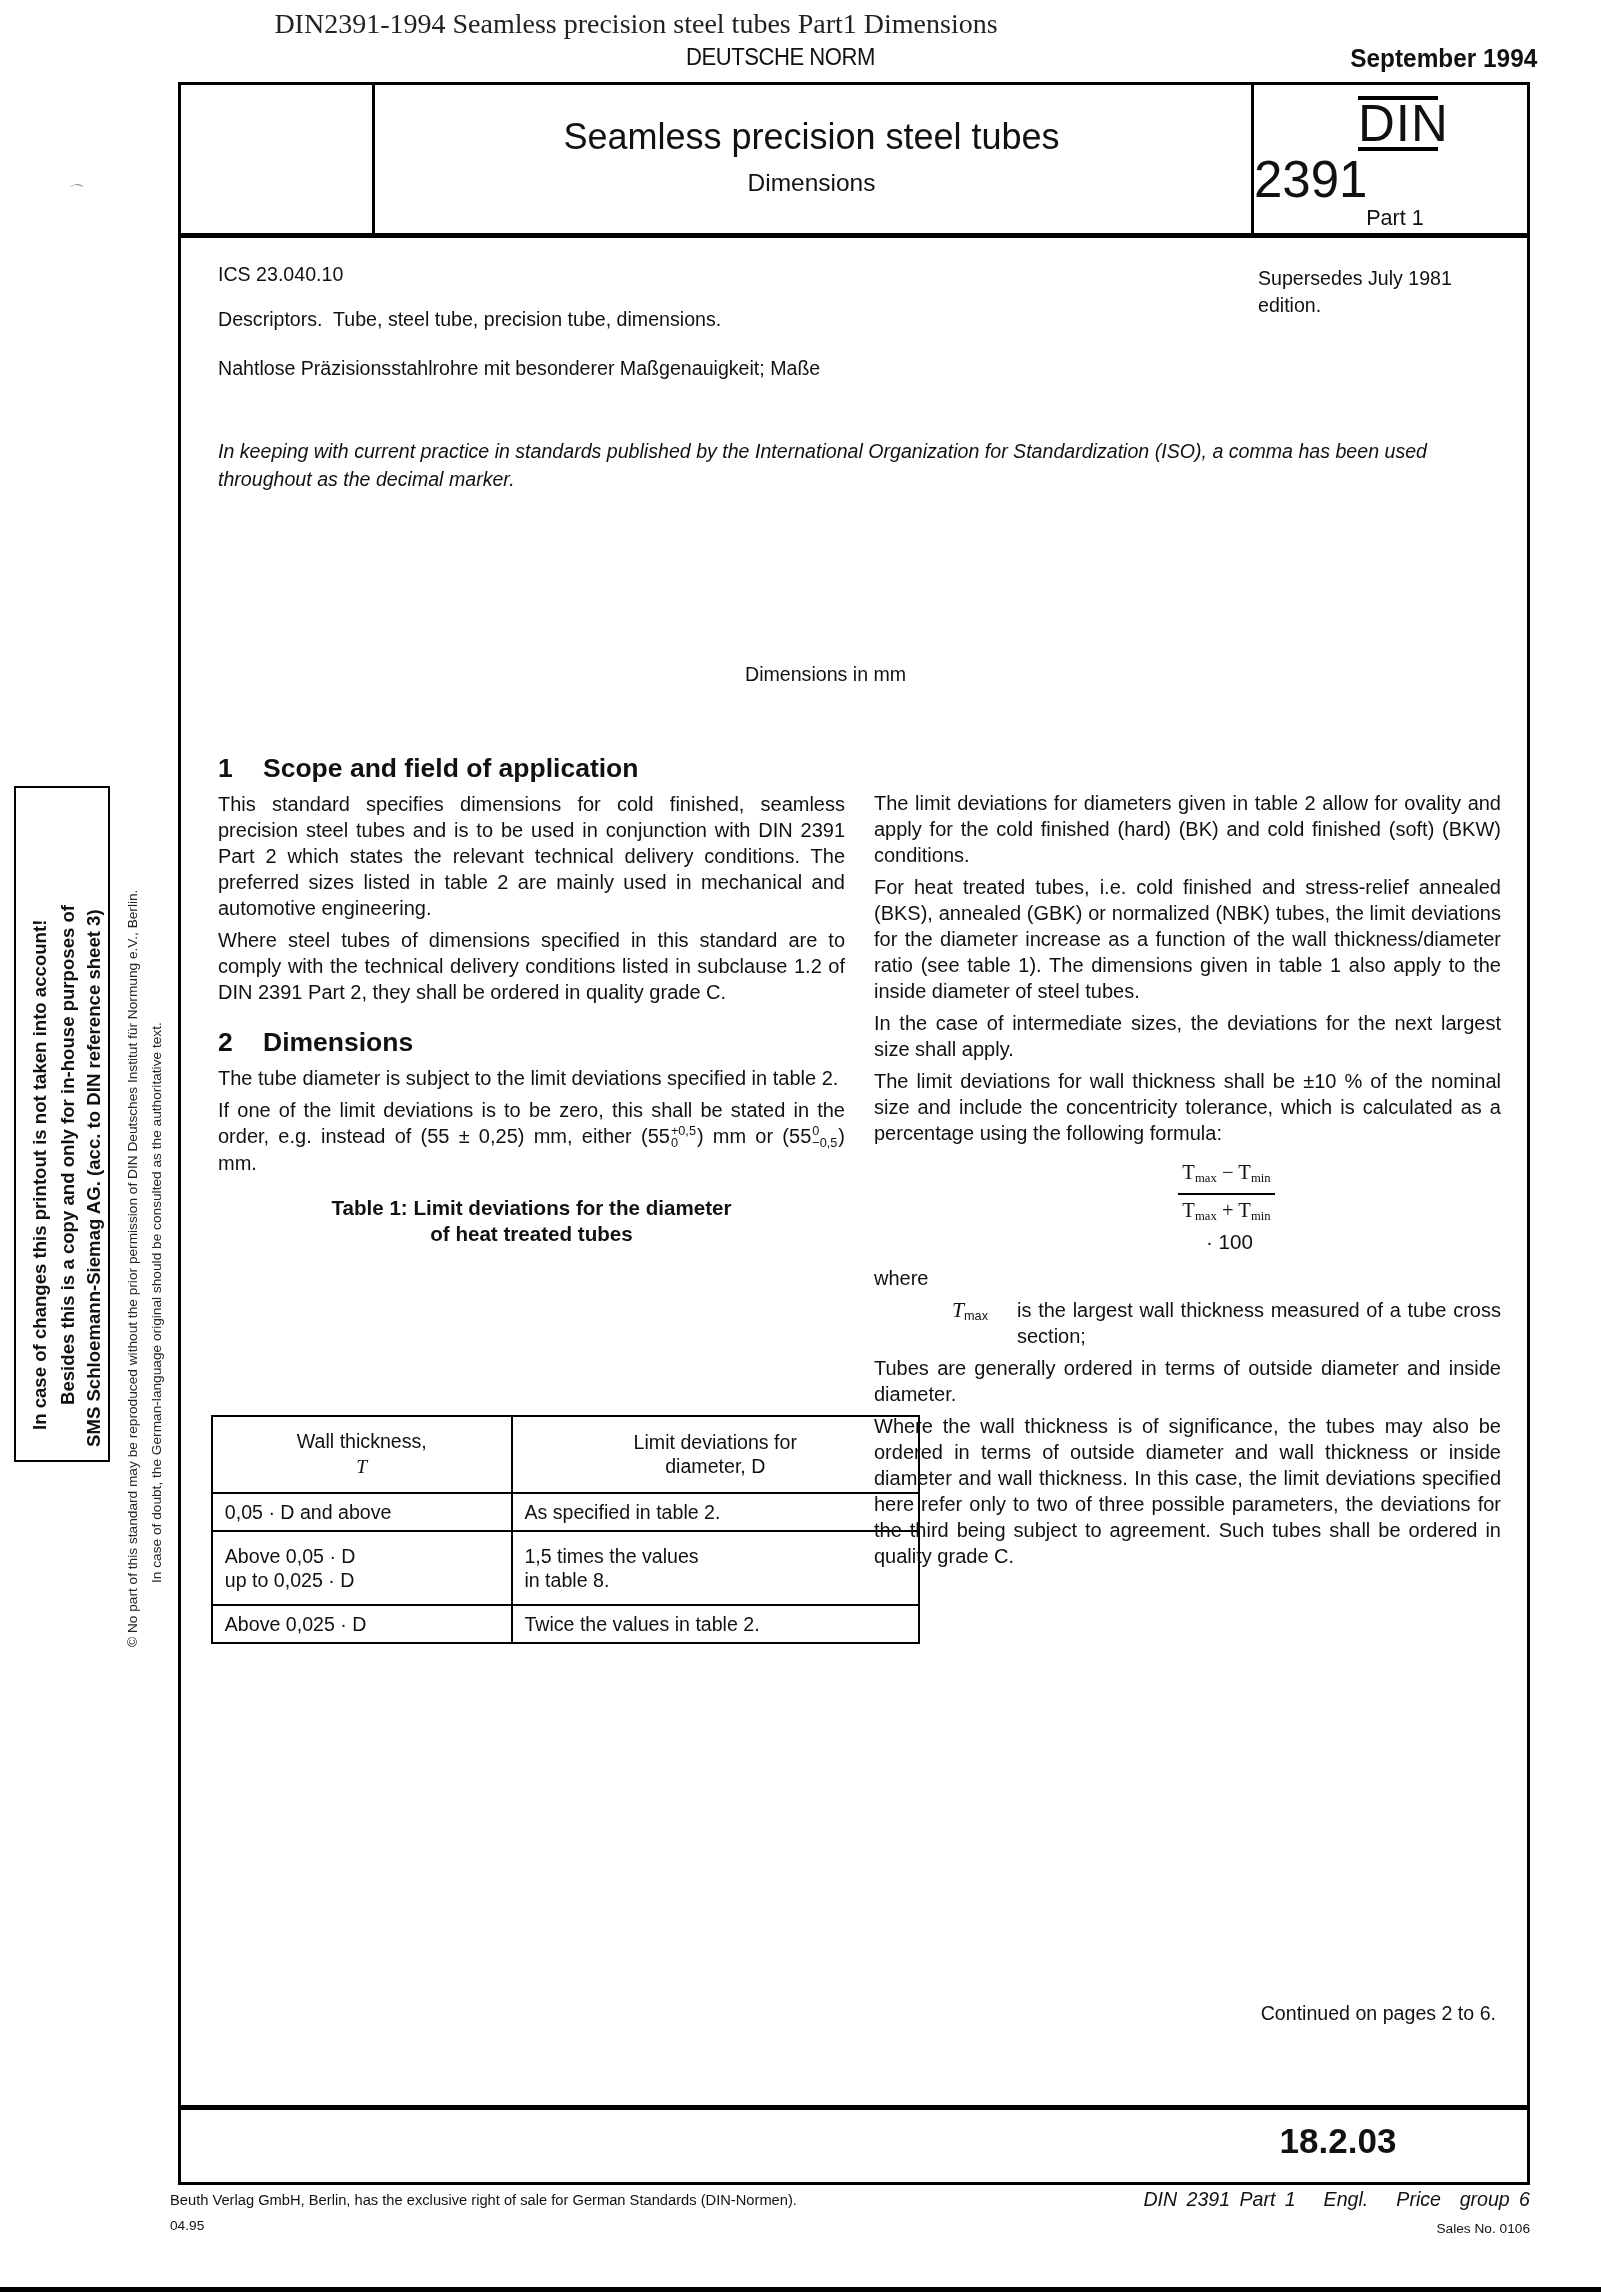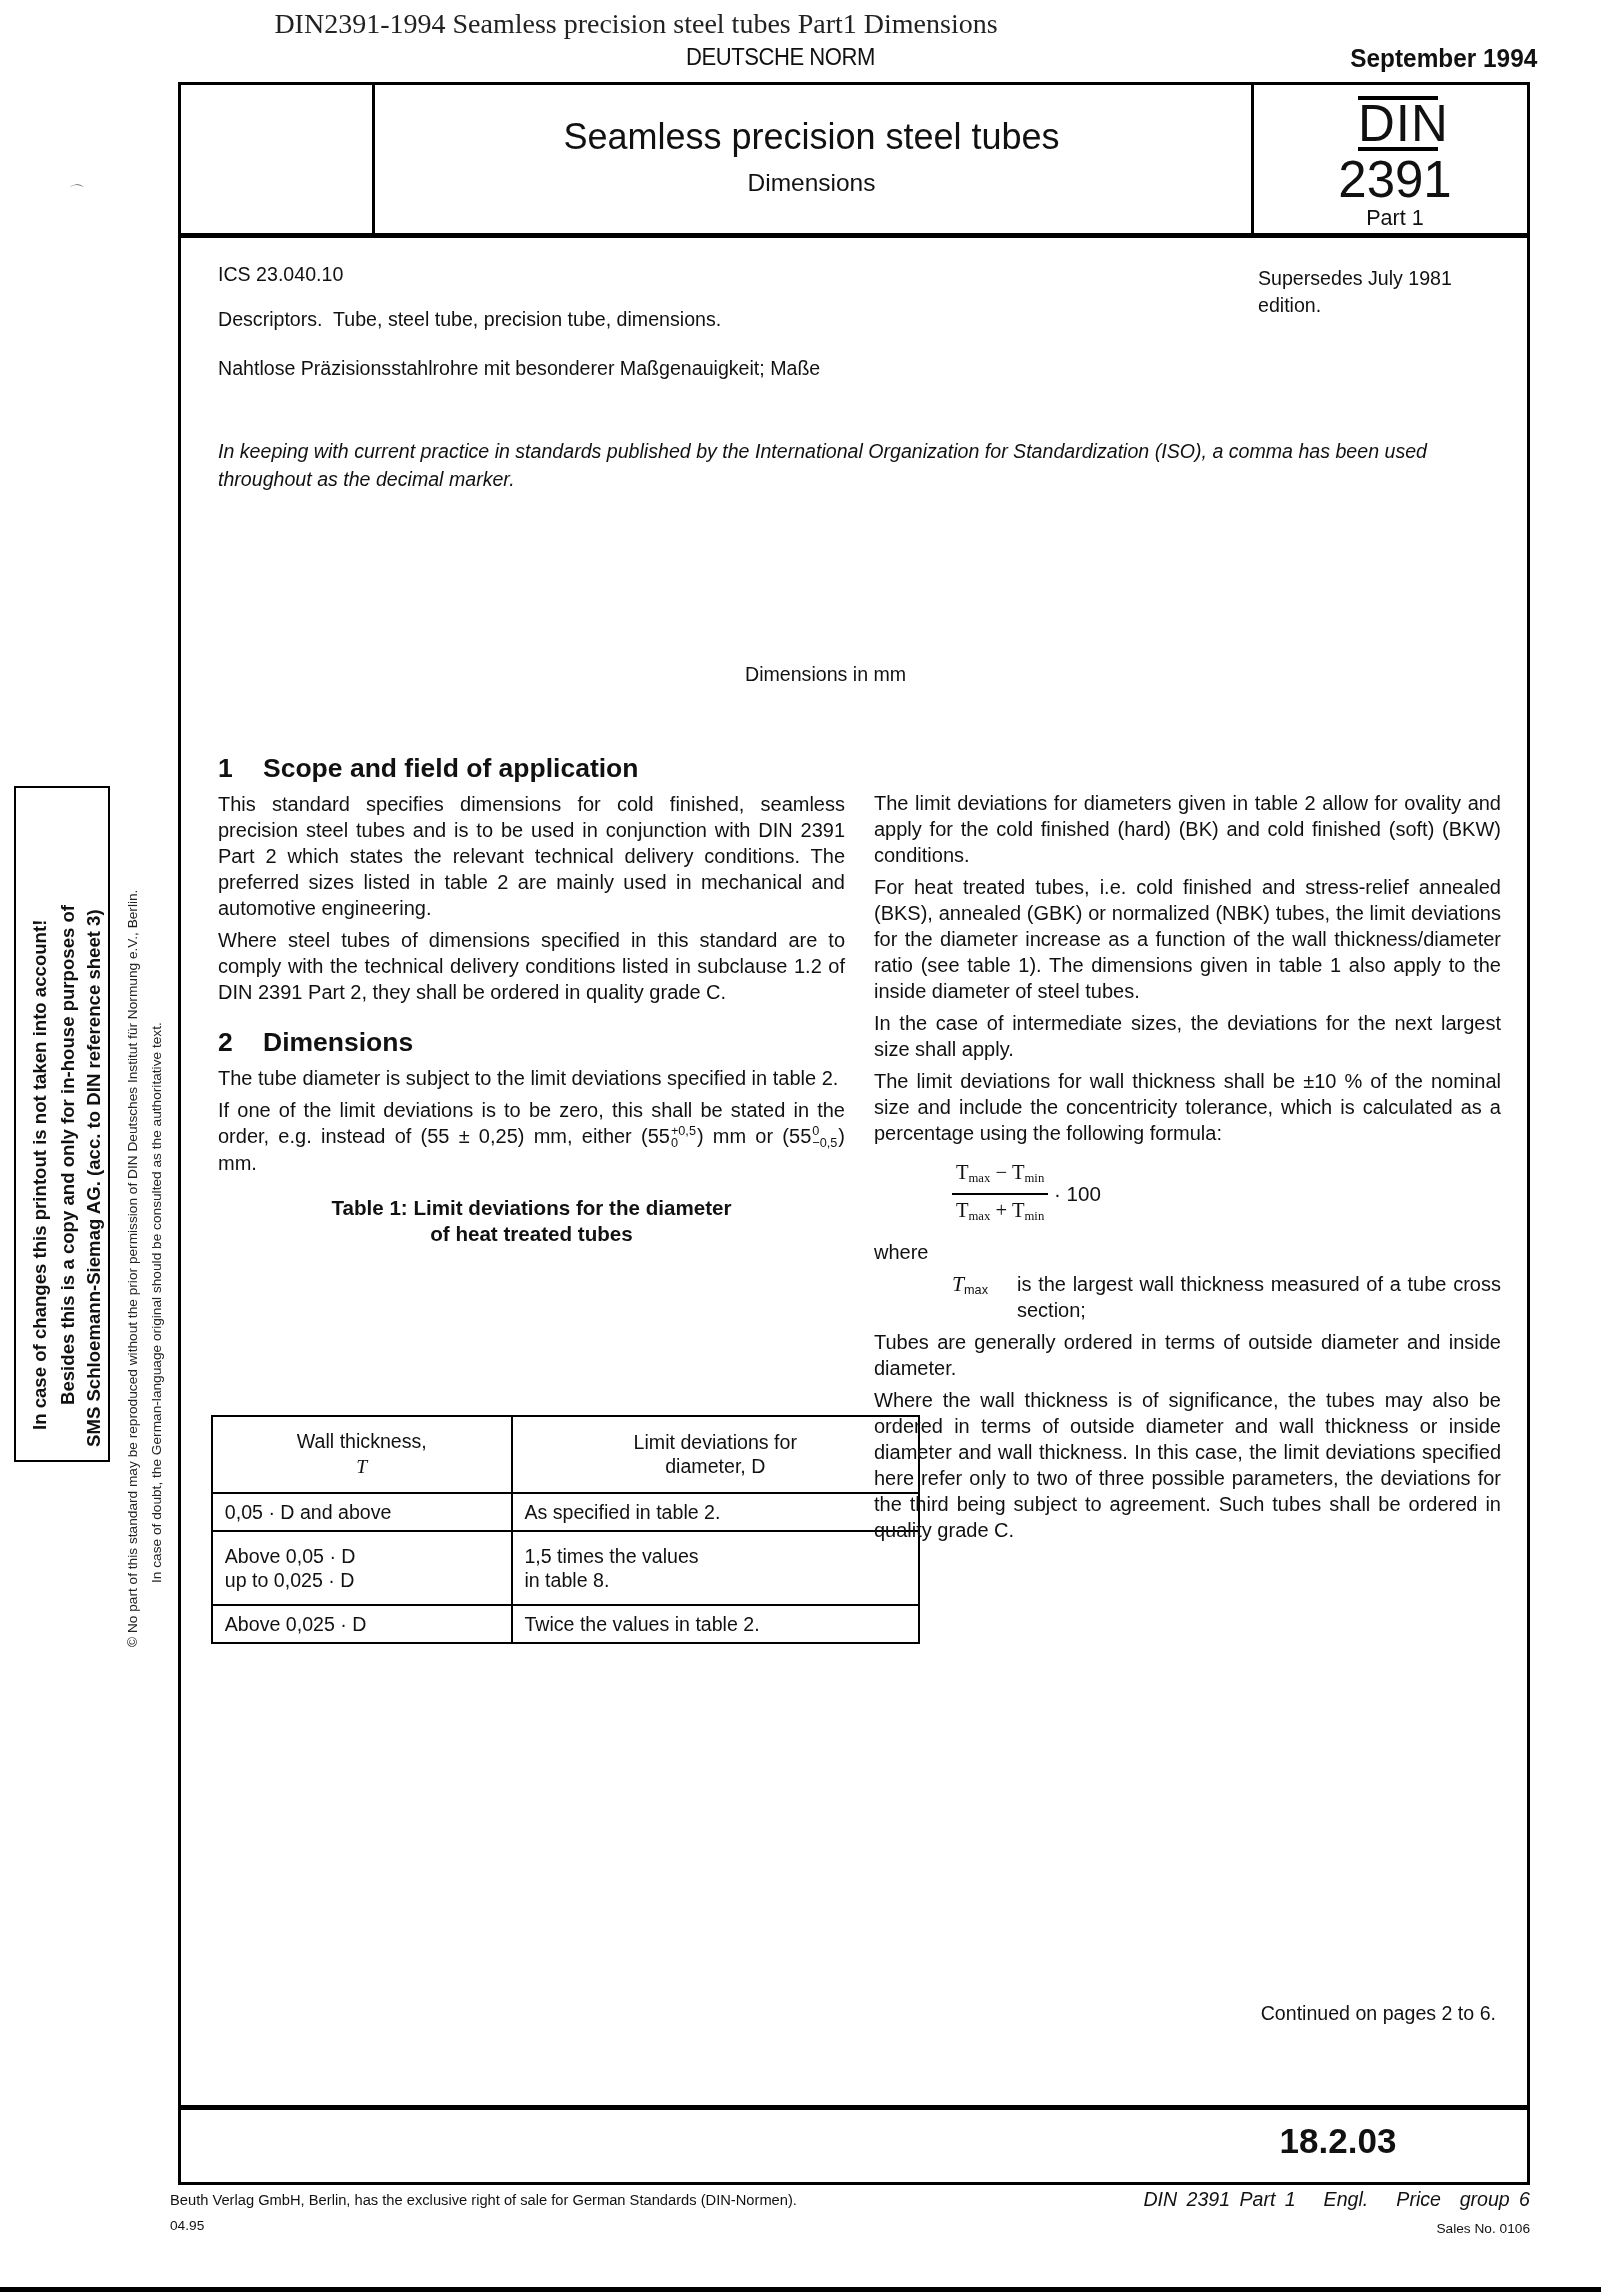--- a/index.html
+++ b/index.html
@@ -14,21 +14,21 @@
   .frame { left:178px; top:82px; width:1352px; height:2103px; border:3.9px solid #000; box-sizing:border-box; }
   .hline { position:absolute; left:0; right:0; height:4.9px; background:#000; }
   .vline { position:absolute; width:2.9px; background:#000; }
 
   .title-main { left:373px; width:877px; top:116px; text-align:center; font-size:36px; }
   .title-sub { left:373px; width:877px; top:169px; text-align:center; font-size:24.5px; }
 
   .din-box { left:1251px; top:82px; width:282px; height:153px; }
   .din-logo { position:absolute; left:104px; top:13.7px; width:80px; text-align:right;
               font-size:51px; line-height:43px; border-top:4.9px solid #000; border-bottom:4.9px solid #000; padding:2px 0; letter-spacing:1px;}
-  .din-num { position:absolute; left:0; width:282px; top:71px; text-align:center; font-size:51px; line-height:53px; }
+  .din-num { position:absolute; left:0; width:282px; top:71px; font-size:51px; line-height:53px; }
   .din-part { position:absolute; left:0; width:282px; top:123px; text-align:center; font-size:21.6px; }
 
   .meta { font-size:19.6px; }
   .italic-note { left:218px; width:1284px; top:437px; font-size:19.6px; font-style:italic; line-height:28px; }
   .dim-mm { left:745px; top:663px; font-size:19.6px; }
 
   .col { font-size:20px; line-height:26px; text-align:justify; hyphens:manual; }
   .col p { margin:0 0 5.9px 0; }
   .col-left { left:218px; width:627px; top:752px; }
   .col-right { left:874px; width:627px; top:790px; }
@@ -36,21 +36,21 @@
   .h2 .num { display:inline-block; width:45px; }
   .sup-sub { display:inline-flex; flex-direction:column; font-size:12.7px; line-height:11.8px; vertical-align:middle; margin:0 1px; }
 
   .tbl-cap { text-align:center; font-weight:bold; font-size:20.6px; line-height:25.5px; margin:19.6px 0 9.8px 0 !important; }
   table.t1 { position:absolute; left:211px; top:1415px; width:709px; border-collapse:collapse; font-size:19.6px; line-height:24.5px; }
   table.t1 td, table.t1 th { border:2.9px solid #000; padding:5.9px 11.8px; text-align:left; font-weight:normal; vertical-align:middle; }
   table.t1 th { text-align:center; height:63px; }
   table.t1 td.c1 { width:274px; }
   .ital { font-family:"Liberation Serif", serif; font-style:italic; }
 
-  .formula { display:flex; align-items:center; margin:13.7px 0 9.8px 78px !important; font-family:"Liberation Serif", serif; font-size:20.6px; }
+  .formula { display:flex; align-items:center; margin:13.7px 0 9.8px 78px !important; font-family:"Liberation Serif", serif; font-size:20.6px;flex-direction:column; }
   .frac { display:inline-flex; flex-direction:column; align-items:center; }
   .frac .num-f { border-bottom:2px solid #000; padding:0 3.9px 2px; }
   .frac .den-f { padding:2px 3.9px 0; }
   .sub { font-size:12.7px; vertical-align:-2.9px; }
   .where-item { display:flex; margin:0 0 5.9px 0; }
   .where-item .sym { width:65px; margin-left:78px; font-family:"Liberation Serif", serif; font-style:italic; font-size:21.6px; flex:none; }
   .where-item .desc { flex:1; }
 
   .continued { right:106px; top:2002px; font-size:19.6px; }
   .code { left:1230px; width:216px; top:2121px; text-align:center; font-size:35px; font-weight:bold; }

